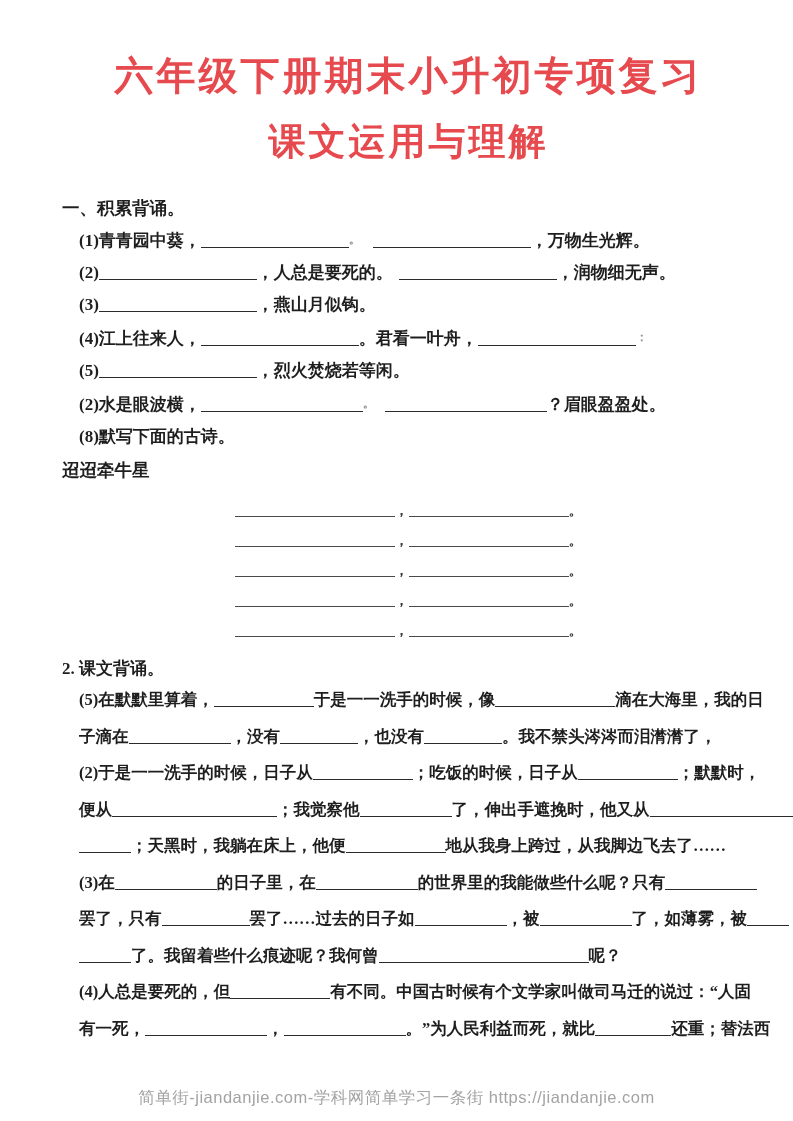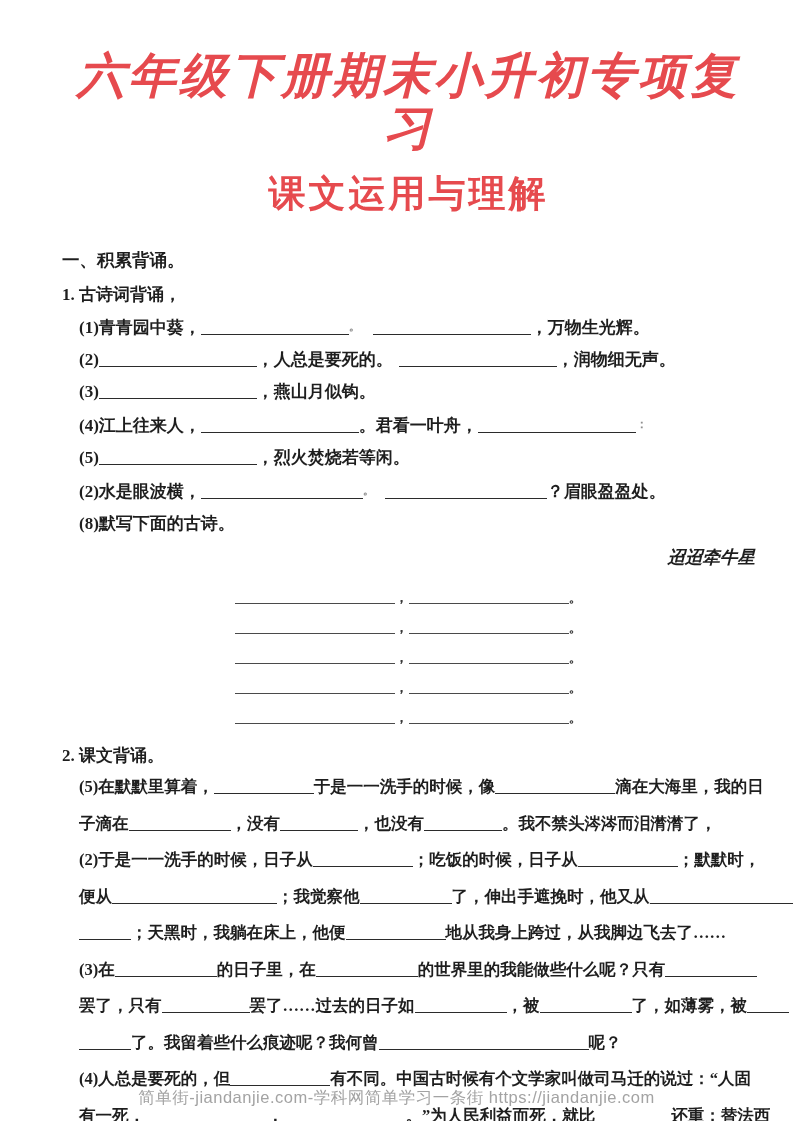--- a/index.html
+++ b/index.html
@@ -8,58 +8,57 @@
     position:relative;
     width:793px; height:1121px;
     margin:0 auto;
     background:#ffffff;
     overflow:hidden;
     font-family:"Liberation Serif","DejaVu Serif",serif;
     color:#1e1e1e;
     padding:30px 38px 0 62px;
   }
   .title { text-align:center; font-weight:700; letter-spacing:3px; }
-  .title.t1 { font-size:48px; line-height:52px; margin-top:20px;font-style:italic; }
+  .title.t1 { font-size:39px; line-height:52px; margin-top:20px; }
   .title.t2 { font-size:37px; line-height:48px; margin-top:16px; }
   .heading { font-weight:700; font-size:17.5px; margin-top:30px; line-height:24px; }
   .subheading { font-weight:700; font-size:17px; margin-top:11px; line-height:24px; }
   .lines { font-size:17px; font-weight:600; }
   .lines .line { white-space:nowrap; line-height:22px; margin-bottom:10px; }
   .lines.indent .line { padding-left:17px; }
   .lines.s1 { margin-top:8px; }
   .lines.s2 { font-size:16.5px; margin-top:6px; }
   .lines.s2 .line { line-height:26px; margin-bottom:10.5px; }
   .blank {
     display:inline-block;
     border-bottom:1.6px solid #2b2b2b;
     height:15px;
     vertical-align:-2px;
   }
   .gap { display:inline-block; height:1px; }
   .faint { color:#8f8f8f; font-size:12px; vertical-align:3px; }
-  .poem-title { text-align:right; font-weight:700; font-size:17.5px; margin-top:8px; line-height:24px;font-style:italic; }
+  .poem-title { text-align:left; font-weight:700; font-size:17.5px; margin-top:8px; line-height:24px; }
   .lines.poem { margin-top:14px; }
   .lines.poem .line { text-align:center; line-height:30px; margin-bottom:0; font-size:14px; color:#3a3a3a; }
   .lines.poem .blank { border-bottom-width:1.3px; border-bottom-color:#4a4a4a; }
   .footer {
     position:absolute; left:0; right:0; bottom:12px;
     text-align:center;
     font-family:"Liberation Sans","DejaVu Sans",sans-serif;
     font-size:16.5px; color:#a3a3a3; letter-spacing:0.5px;
   }
 </style>
 </head>
 <body>
 
 <div class="page">
   <div class="title t1" style="color: rgb(230, 74, 78);">六年级下册期末小升初专项复习</div>
   <div class="title t2" style="color: rgb(230, 74, 78);">课文运用与理解</div>
 
   <div class="heading">一、积累背诵。</div>
-  <div class="subheading">1. 古诗词背诵，</div>
 
   <div class="lines indent s1">
       <div class="line"><span>(1)青青园中葵，</span><span class="blank" style="width: 148px;"></span><span class="faint">。</span><span class="gap" style="width: 12px;"></span><span class="blank" style="width: 158px;"></span><span>，万物生光辉。</span></div>
       <div class="line"><span>(2)</span><span class="blank" style="width: 158px;"></span><span>，人总是要死的。</span><span class="gap" style="width: 6px;"></span><span class="blank" style="width: 158px;"></span><span>，润物细无声。</span></div>
       <div class="line"><span>(3)</span><span class="blank" style="width: 158px;"></span><span>，燕山月似钩。</span></div>
       <div class="line"><span>(4)江上往来人，</span><span class="blank" style="width: 158px;"></span><span>。君看一叶舟，</span><span class="blank" style="width: 158px;"></span><span class="faint">：</span></div>
       <div class="line"><span>(5)</span><span class="blank" style="width: 158px;"></span><span>，烈火焚烧若等闲。</span></div>
       <div class="line"><span>(2)水是眼波横，</span><span class="blank" style="width: 162px;"></span><span class="faint">。</span><span class="gap" style="width: 10px;"></span><span class="blank" style="width: 162px;"></span><span>？眉眼盈盈处。</span></div>
       <div class="line"><span>(8)默写下面的古诗。</span></div>
     </div>

